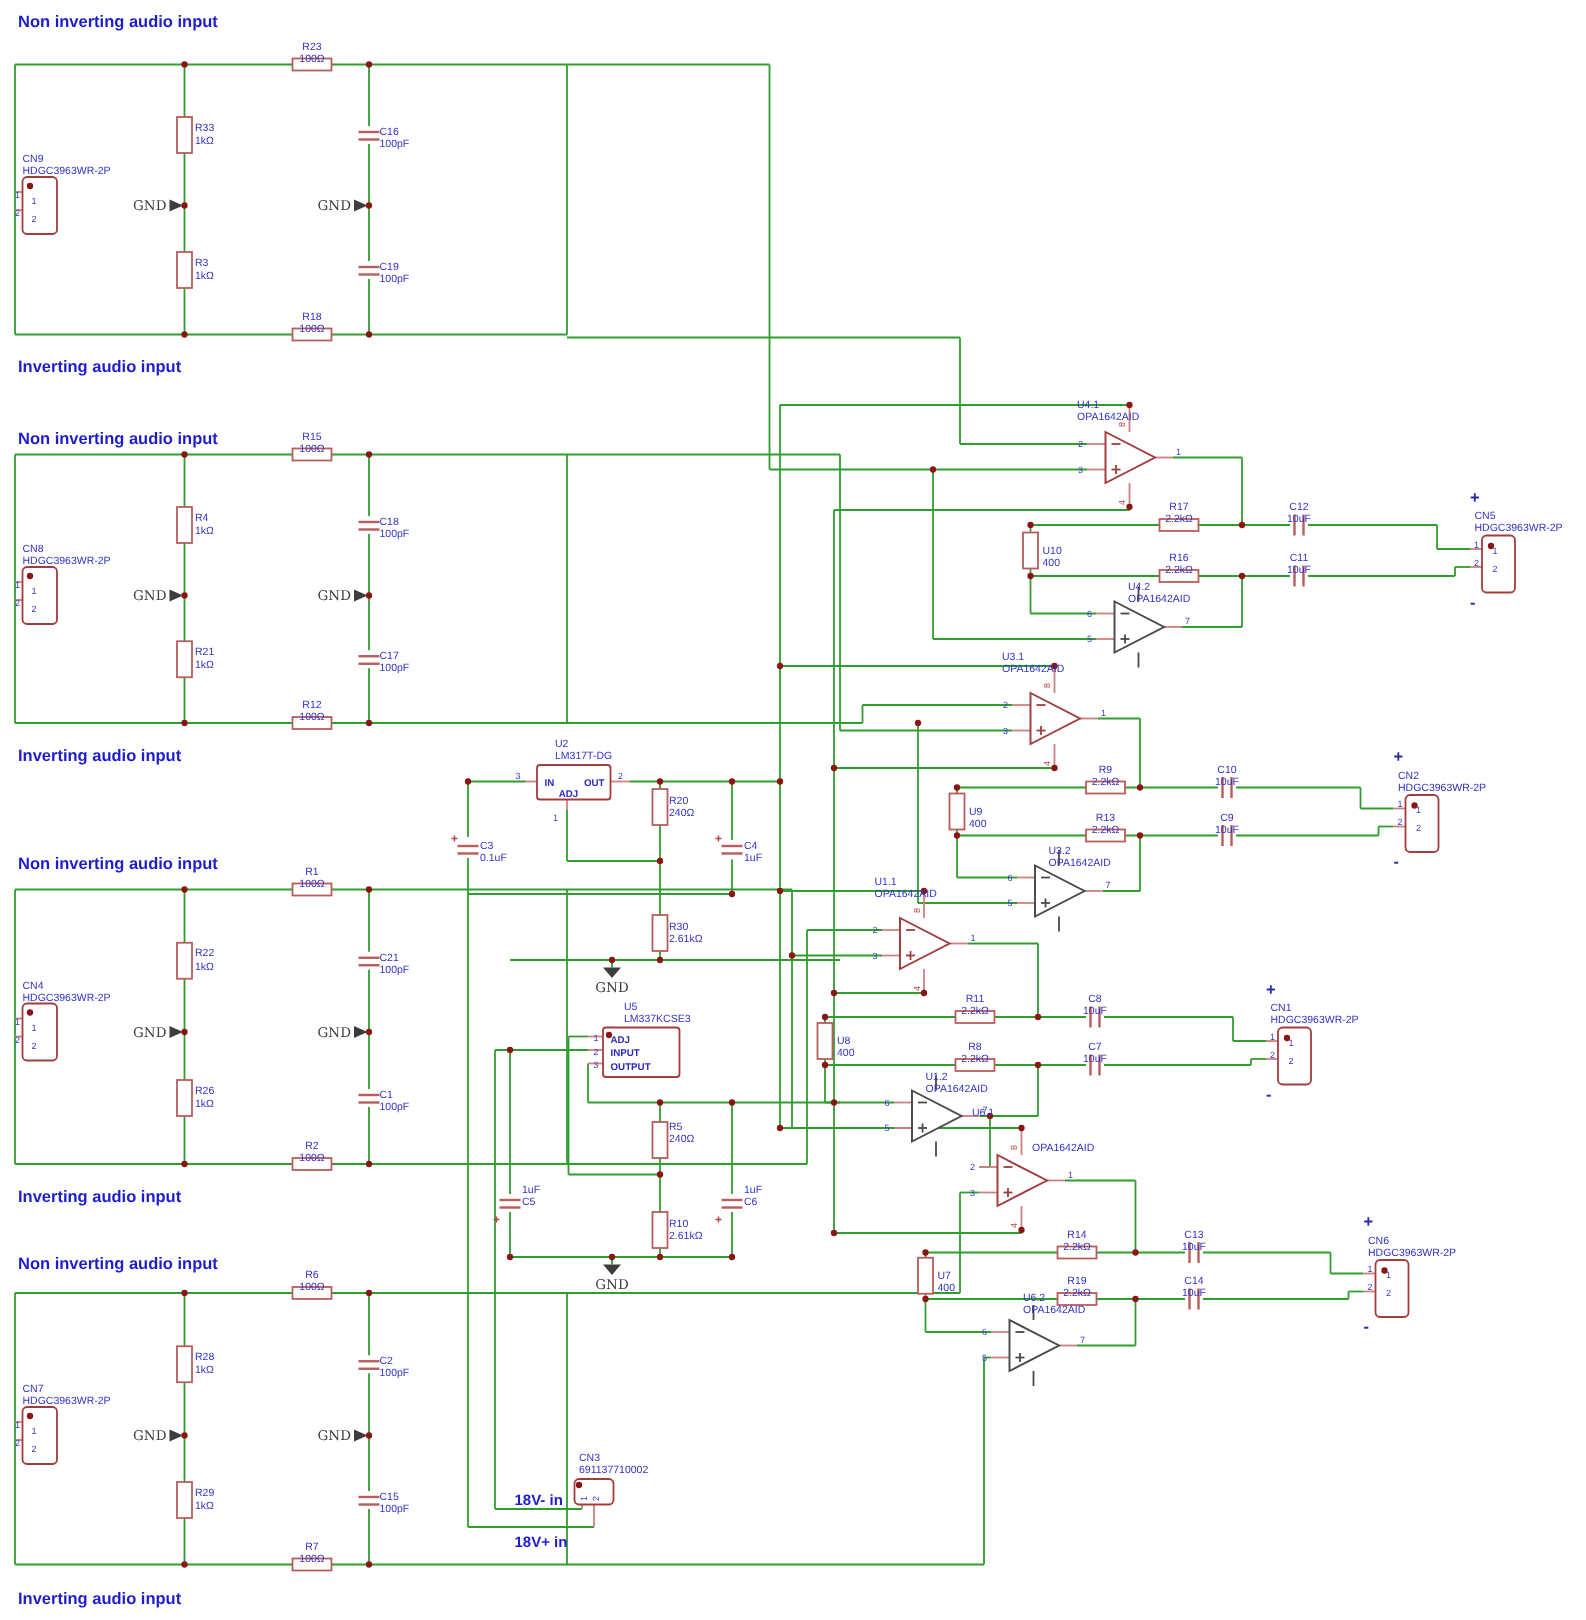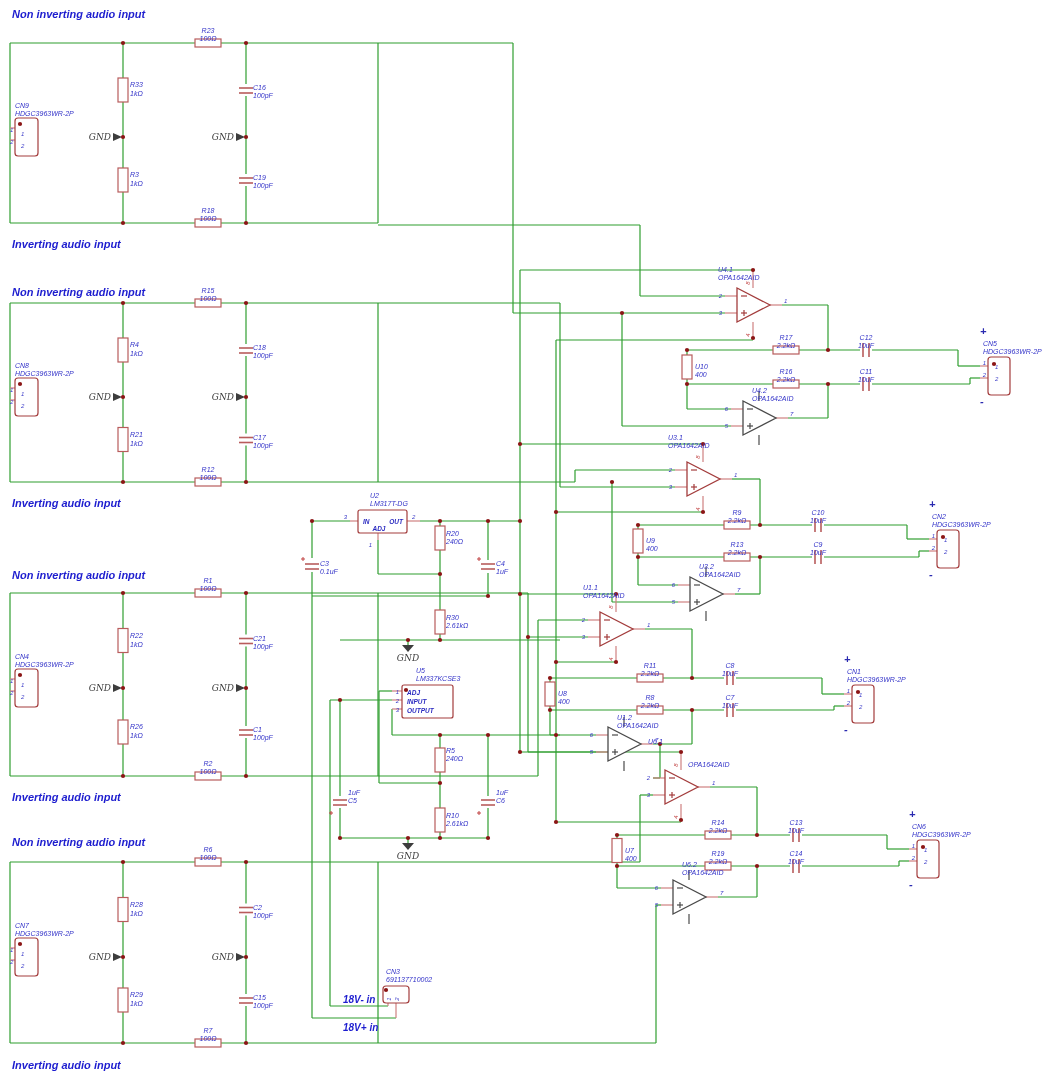--- a/index.html
+++ b/index.html
@@ -1,16 +1,16 @@
 <!DOCTYPE html>
 <html><head>
 <meta charset="utf-8">
 <style>
   html,body{margin:0;padding:0;background:#ffffff;}
-  #stage{position:relative;width:1057px;height:1080px;background:#ffffff;overflow:hidden;font-style:italic;}
+  #stage{position:relative;width:1057px;height:1080px;background:#ffffff;overflow:hidden;}
   svg text{font-family:"Liberation Sans",sans-serif;}
   .lbl {font-size:7px;fill:#3232c8;}
   .hdr {font-size:11px;font-weight:bold;fill:#1d1dcf;}
   .pin {font-size:6px;fill:#3a3ac8;}
   .pinr{font-size:6px;fill:#c04040;}
   .gndt{font-family:"DejaVu Serif",serif;font-size:9px;fill:#3d3d3d;}
   .pm  {font-size:11px;font-weight:bold;fill:#2a2ab0;}
   .regp{font-size:6.5px;font-weight:bold;fill:#2a2ac0;}
   .pwr {font-size:10px;font-weight:bold;fill:#1d1dcf;}
 </style>

